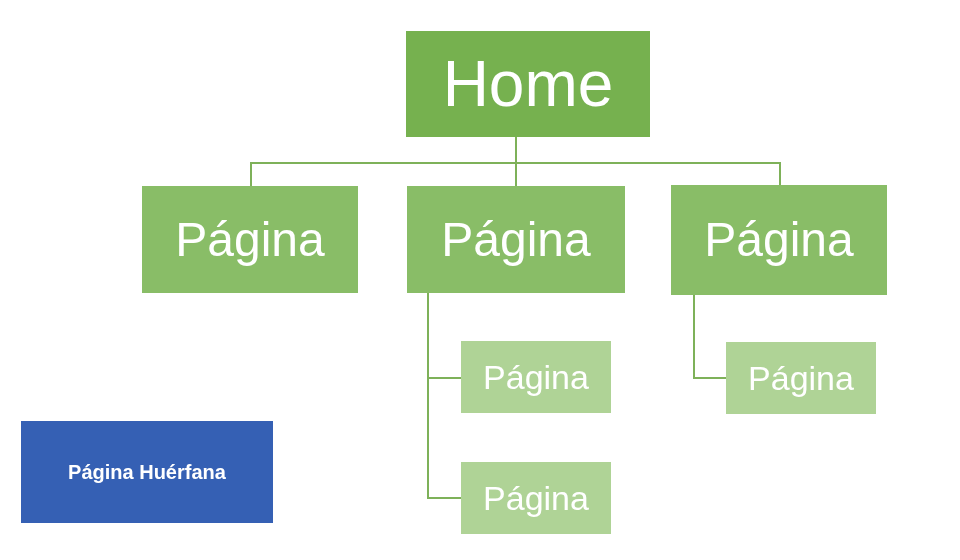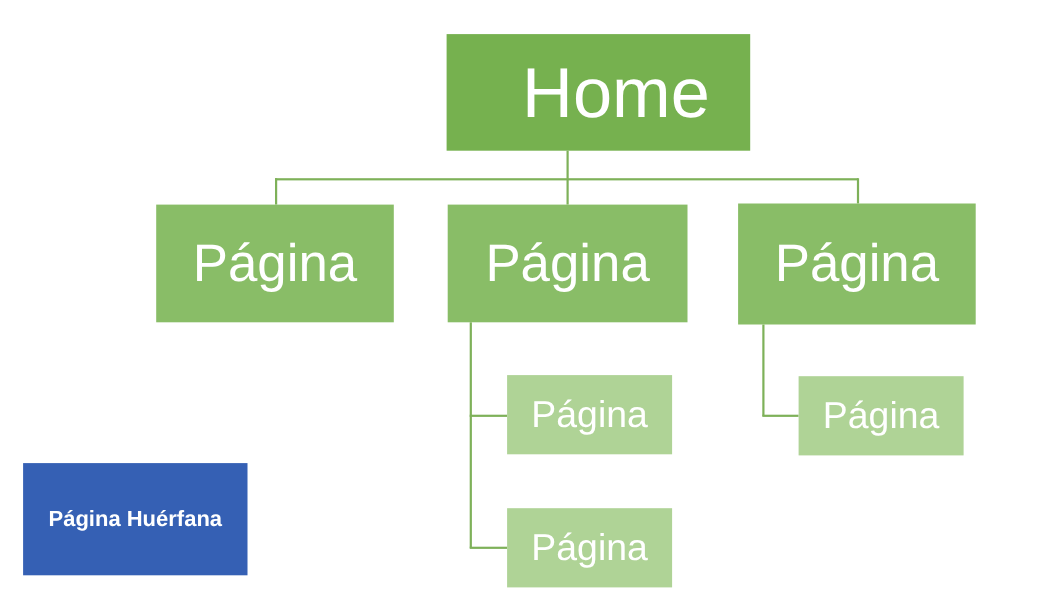--- a/index.html
+++ b/index.html
@@ -47,21 +47,21 @@
   <div class="connector v-line" style="left:515px; top:162px; height:24px;"></div>
   <div class="connector v-line" style="left:779px; top:162px; height:23px;"></div>
 
   <div class="connector v-line" style="left:427px; top:293px; height:205px;"></div>
   <div class="connector h-line" style="left:427px; top:377px; width:34px;"></div>
   <div class="connector h-line" style="left:427px; top:497px; width:34px;"></div>
 
   <div class="connector v-line" style="left:693px; top:295px; height:83px;"></div>
   <div class="connector h-line" style="left:693px; top:377px; width:33px;"></div>
 
-  <div class="node lvl1" style="left:406px; top:31px; width:244px; height:106px;padding-left:32px;">
+  <div class="node lvl1" style="left:406px; top:31px; width:244px; height:106px;">
     <span>Home</span>
   </div>
 
   <div class="node lvl2" style="left:142px; top:186px; width:216px; height:107px;">
     <span>Página</span>
   </div>
 
   <div class="node lvl2" style="left:407px; top:186px; width:218px; height:107px;">
     <span>Página</span>
   </div>
@@ -75,17 +75,17 @@
   </div>
 
   <div class="node lvl3" style="left:461px; top:462px; width:150px; height:72px;">
     <span>Página</span>
   </div>
 
   <div class="node lvl3" style="left:726px; top:342px; width:150px; height:72px;">
     <span>Página</span>
   </div>
 
-  <div class="node orphan" style="left:21px; top:421px; width:204px; height:102px;">
+  <div class="node orphan" style="left:21px; top:421px; width:252px; height:102px;">
     <span>Página Huérfana</span>
   </div>
 
 </div>
 
 </body></html>

